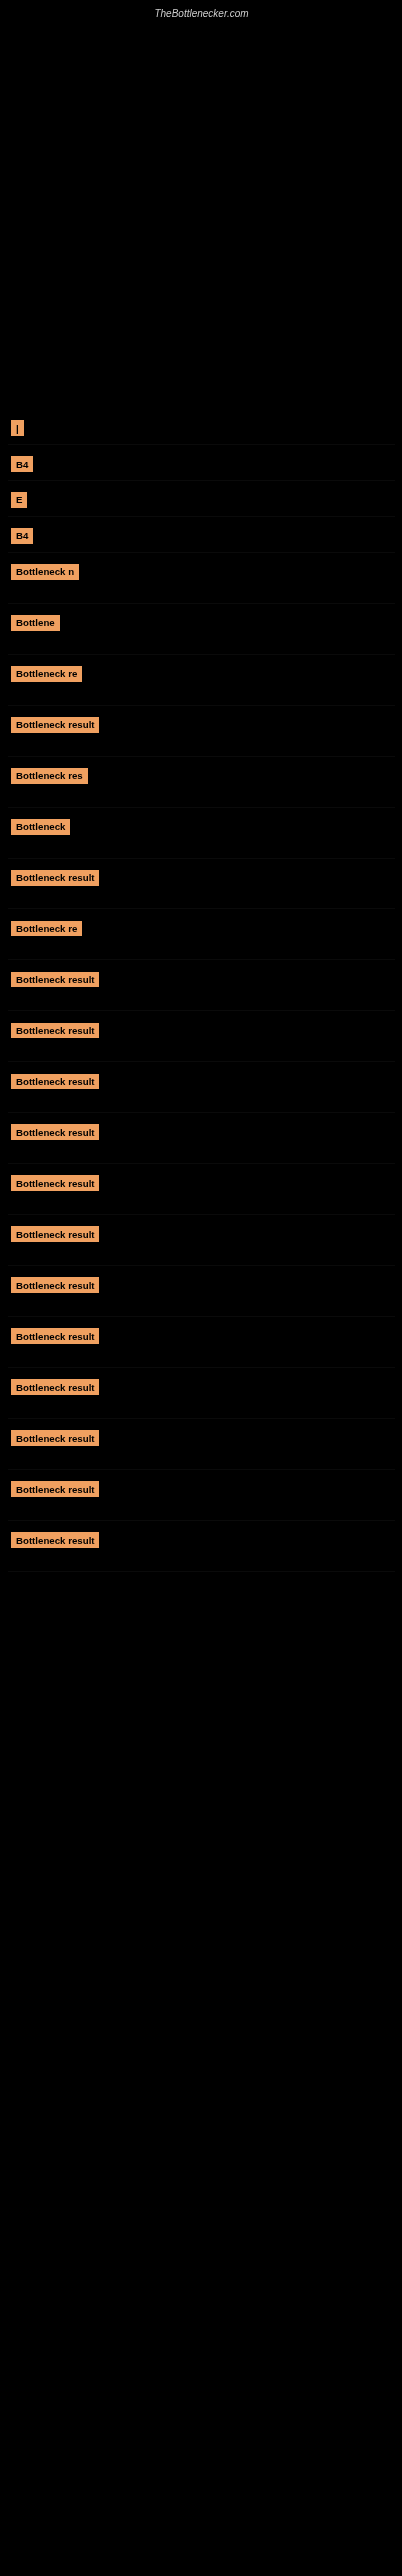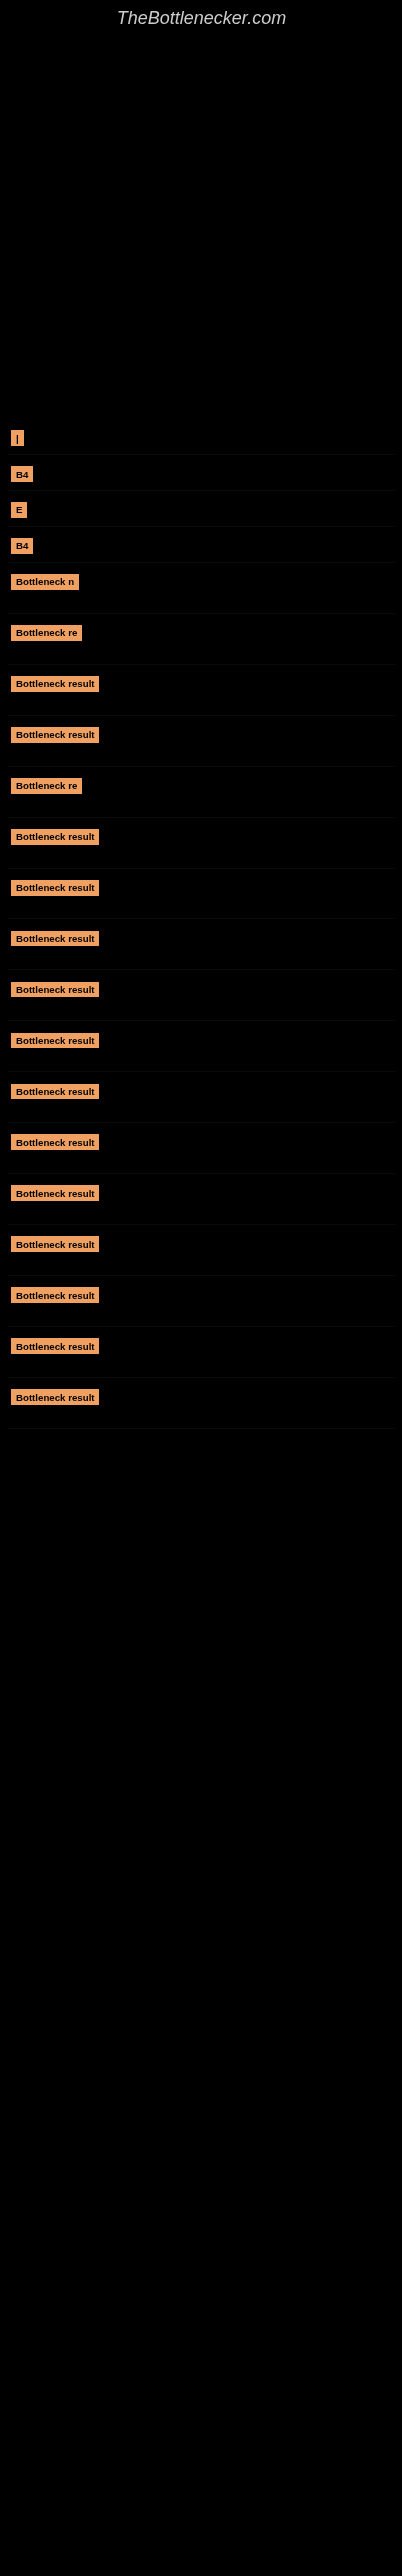--- a/index.html
+++ b/index.html
@@ -10,21 +10,21 @@
     body {
       background-color: #000000;
       width: 403px;
       min-height: 2576px;
       font-family: Arial, sans-serif;
       position: relative;
       overflow-x: hidden;
     }
     .site-title {
       color: #cccccc;
-      font-size: 18px;
+      font-size: 10px;
       text-align: center;
       padding: 8px 0 4px 0;
       font-style: italic;
     }
     .top-black-area {
       background-color: #000000;
       height: 386px;
       width: 100%;
     }
     .content-area {
@@ -72,35 +72,50 @@
     <span class="short-label">B4</span>
   </div>
 
 
   <div class="row-item">
     <span class="short-label">Bottleneck n</span>
     <br>
     <span class="label-tag">Bottleneck result</span>
   </div>
 
+  <div class="row-item">
+    <span class="short-label">Bottlene</span>
+    <br>
+    <span class="label-tag">Bottleneck result</span>
+  </div>
 
   <div class="row-item">
     <span class="short-label">Bottleneck re</span>
     <br>
     <span class="label-tag">Bottleneck result</span>
   </div>
 
   <div class="row-item">
     <span class="short-label">Bottleneck result</span>
     <br>
     <span class="label-tag">Bottleneck result</span>
   </div>
 
 
-
+  <div class="row-item">
+    <span class="short-label">Bottleneck res</span>
+    <br>
+    <span class="label-tag">Bottleneck result</span>
+  </div>
+
+  <div class="row-item">
+    <span class="short-label">Bottleneck</span>
+    <br>
+    <span class="label-tag">Bottleneck result</span>
+  </div>
 
   <div class="row-item">
     <span class="short-label">Bottleneck result</span>
     <br>
     <span class="label-tag">Bottleneck result</span>
   </div>
 
   <div class="row-item">
     <span class="short-label">Bottleneck re</span>
     <br>

